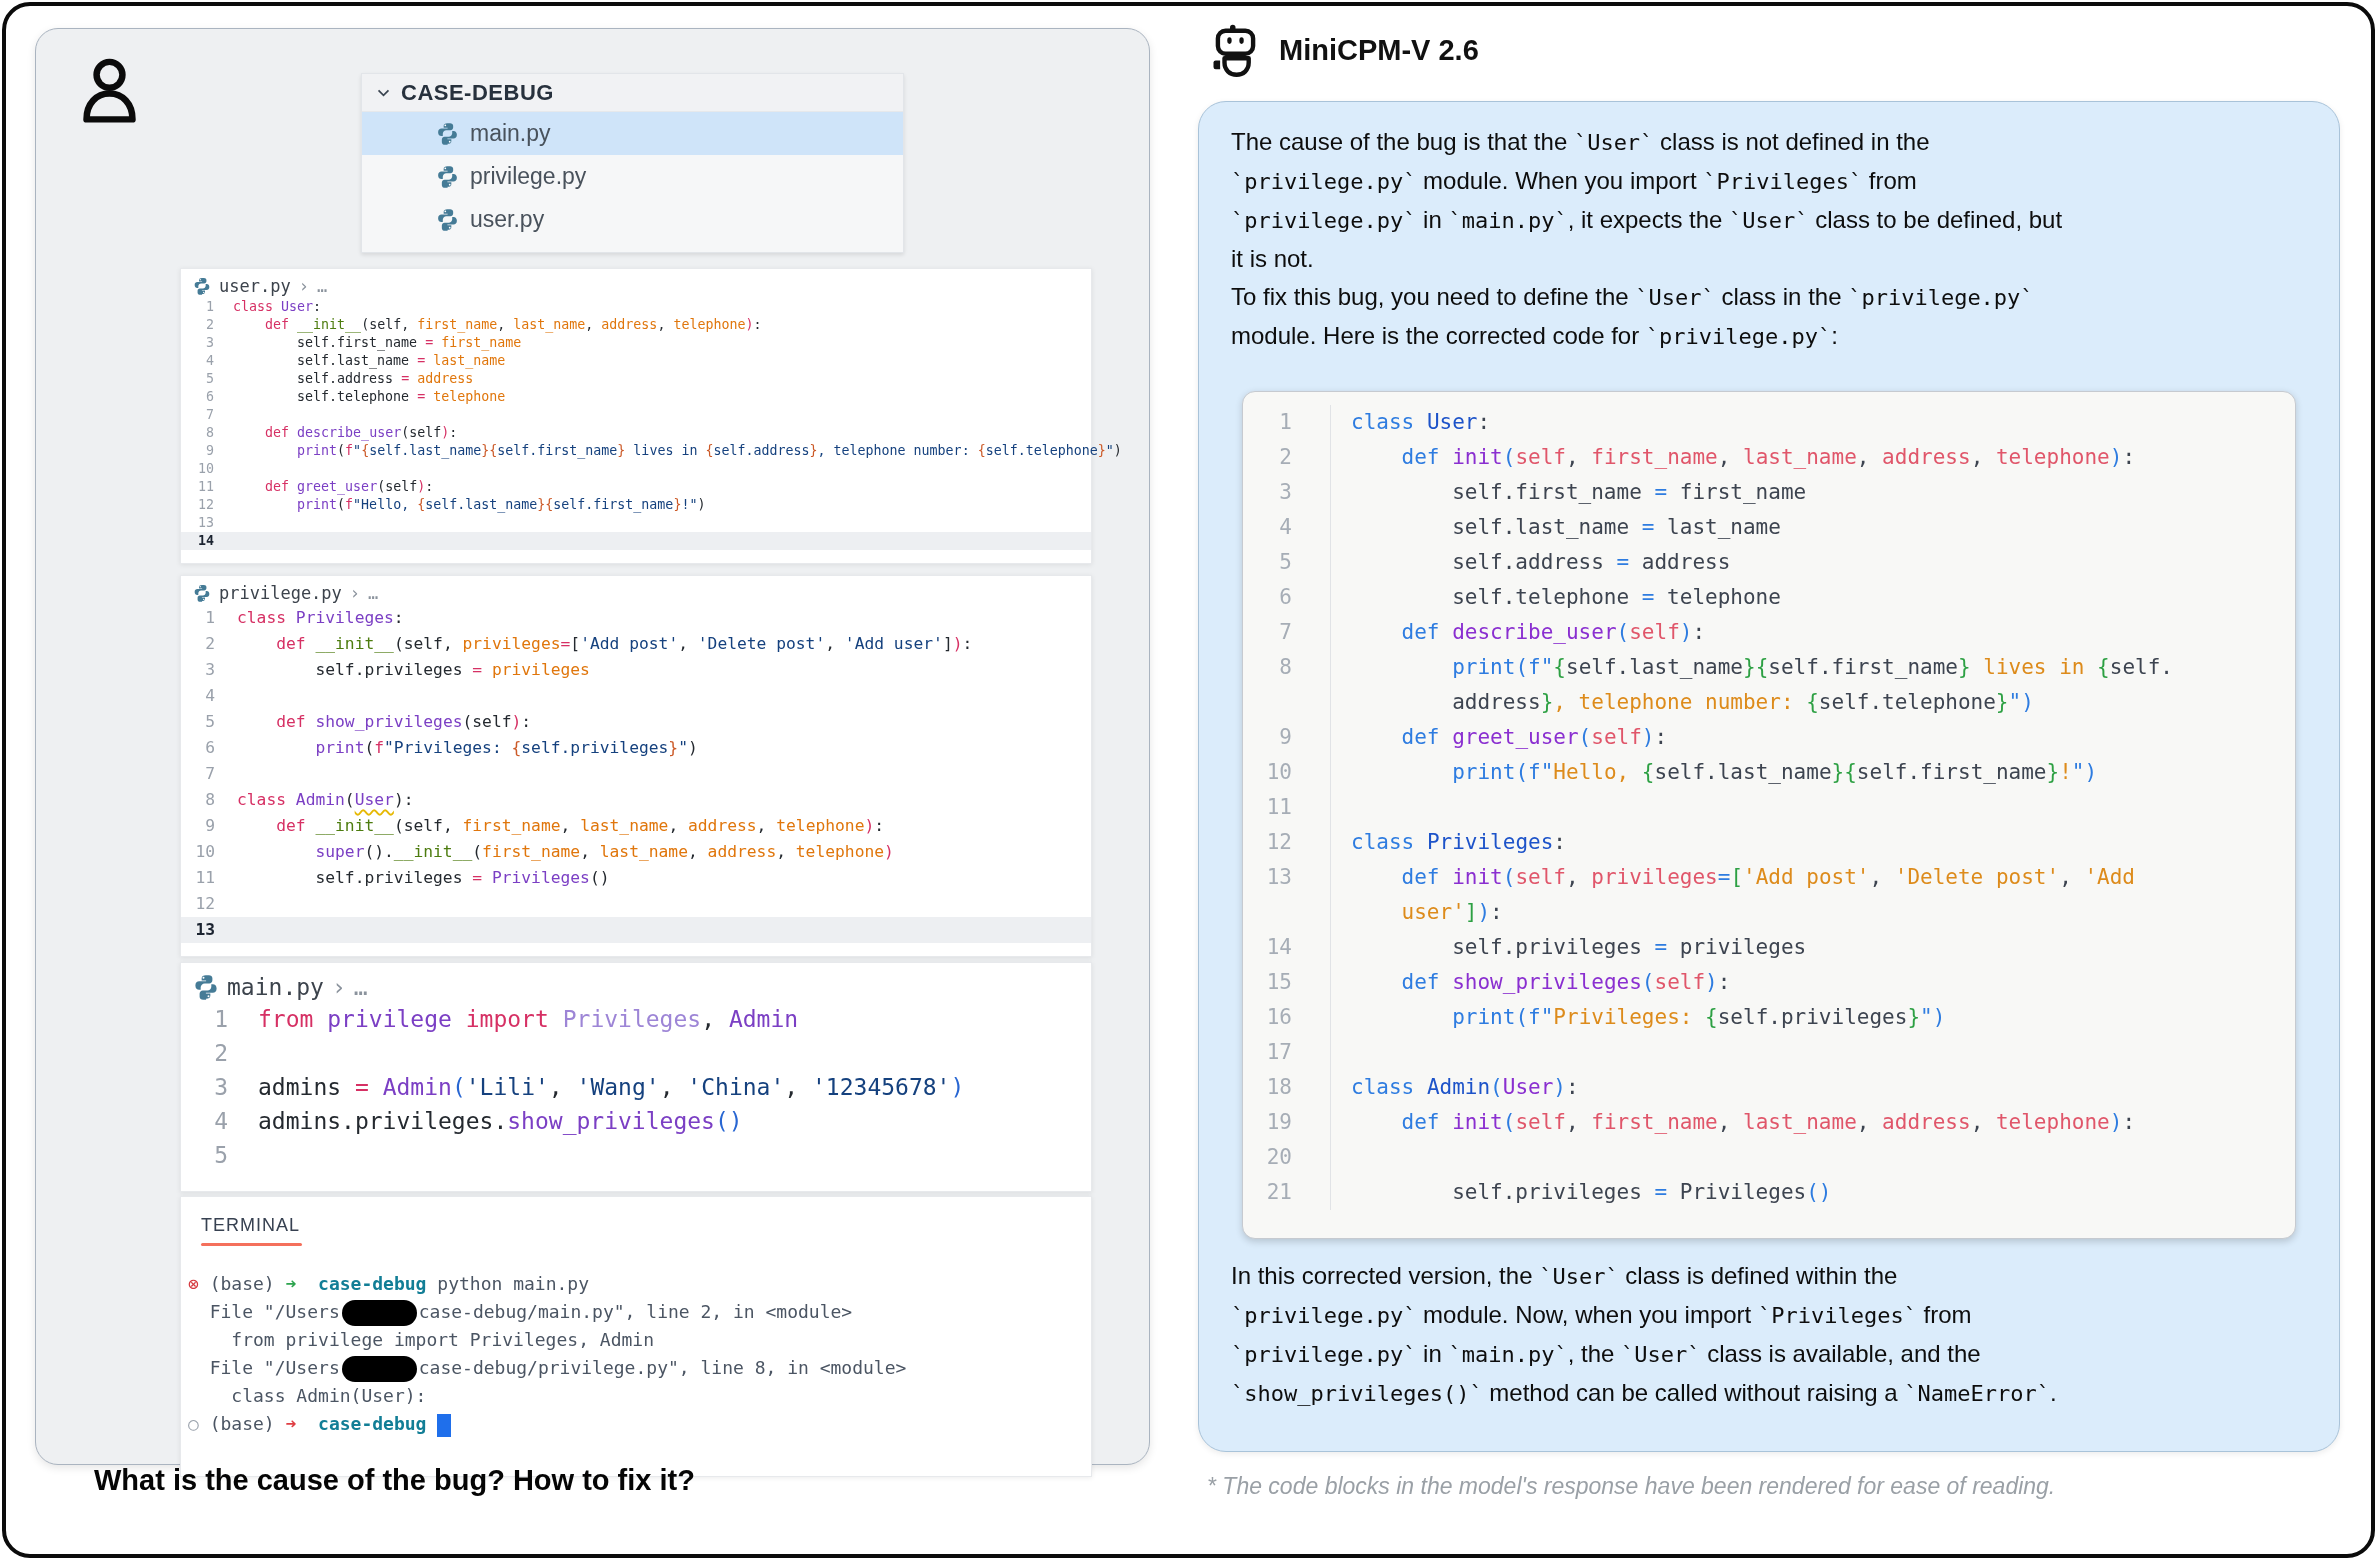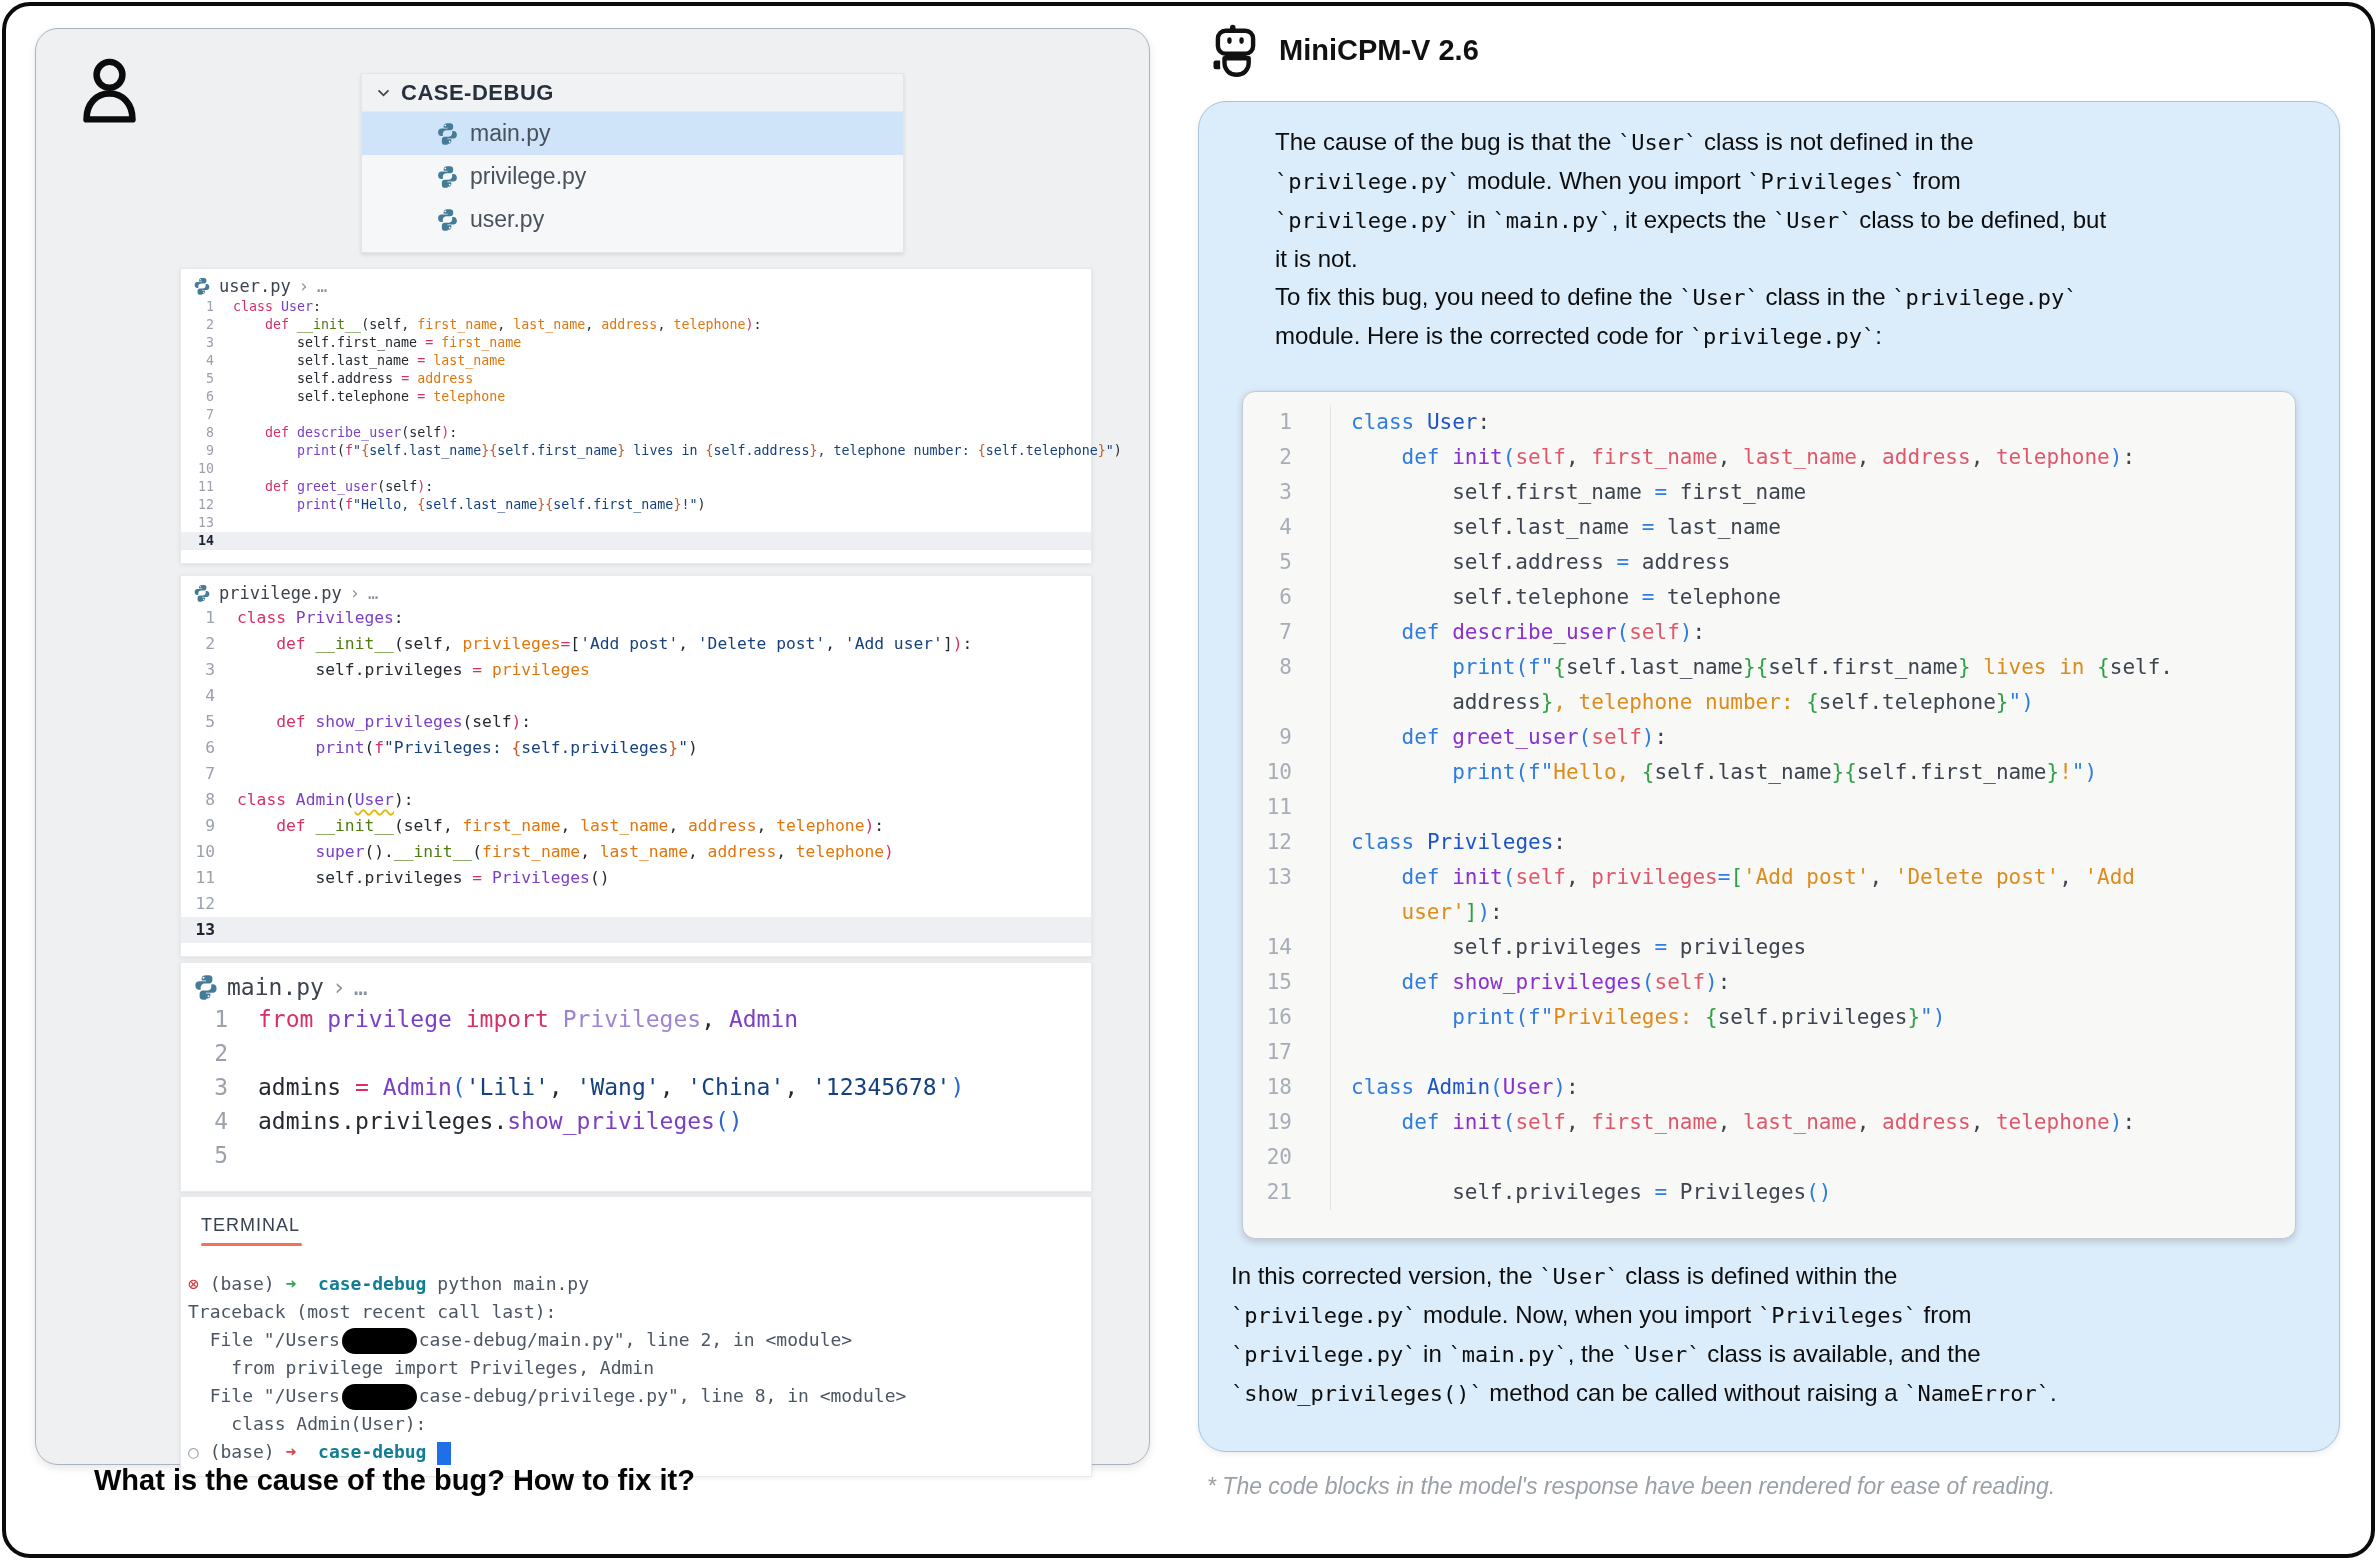--- a/index.html
+++ b/index.html
@@ -56,21 +56,21 @@
 
   .question{position:absolute;left:94px;top:1464px;font-size:29px;font-weight:bold;color:#050505;}
 
   
   .right-head{position:absolute;left:1209px;top:23px;display:flex;align-items:center;gap:17px;text-align:right;}
   .right-head svg{width:53px;height:55px;}
   .model-name{font-size:29px;font-weight:bold;color:#111;}
 
   .bubble{position:absolute;left:1198px;top:101px;width:1140px;height:1349px;background:#dbecfb;border:1.5px solid #a9c3d9;border-radius:28px;box-shadow:0 2px 6px rgba(0,0,0,.08);}
   .para{position:absolute;left:32px;width:1084px;font-size:24px;line-height:38px;color:#0d0d0d;}
-  .para-a{top:21px;margin-left:44px;} .para-b{top:1155px;}
+  .para-a{top:21px;} .para-b{top:1155px;}
   .seg-s{font-family:"Liberation Sans",sans-serif;}
   .seg-m{font-family:"DejaVu Sans Mono",monospace;font-size:22px;}
 
   .code-card{position:absolute;left:43px;top:289px;width:1052px;height:846px;background:#f8f8f6;border:1.5px solid #c6cad0;border-radius:13px;box-shadow:0 2.5px 7px rgba(0,0,0,.16);font-family:"DejaVu Sans Mono",monospace;overflow:hidden;}
   .rrows{padding-top:13px;}
   .rline{display:flex;white-space:pre;font-size:21px;line-height:35px;height:35px;}
   .rline .num{flex:0 0 auto;width:49px;text-align:right;padding-right:38px;color:#a6adb6;}
   .rline .gut{border-left:1.5px solid #e1e3e6;margin-right:20px;}
   .tok-K{color:#2e7ce0;} .tok-C{color:#1d53c9;} .tok-F{color:#8a2fd0;}
   .tok-P{color:#e0566a;} .tok-S{color:#dd8b1b;} .tok-B{color:#2da043;}
@@ -202,21 +202,20 @@
       <div class="code-line"><span class="num">3</span><span><span class="tok-t">admins </span><span class="tok-o">=</span><span class="tok-t"> </span><span class="tok-c">Admin</span><span class="tok-n">(</span><span class="tok-s">'Lili'</span><span class="tok-t">, </span><span class="tok-s">'Wang'</span><span class="tok-t">, </span><span class="tok-s">'China'</span><span class="tok-t">, </span><span class="tok-s">'12345678'</span><span class="tok-n">)</span></span></div>
       <div class="code-line"><span class="num">4</span><span><span class="tok-t">admins.privileges.</span><span class="tok-f">show_privileges</span><span class="tok-n">()</span></span></div>
       <div class="code-line"><span class="num">5</span><span></span></div>
     </div>
 
   <div class="card terminal">
     <div class="term-label">TERMINAL</div>
     <div class="term-underline"></div>
     <div class="term-lines" id="term-lines">
         <div class="term-line"><span class="tok-xi">⊗</span><span class="tok-d"> (base) </span><span class="tok-ga">➜</span><span class="tok-d">  </span><span class="tok-tl">case-debug</span><span class="tok-d"> python main.py</span></div>
-        <div class="term-line"><span class="tok-d">Traceback (most recent call last):</span></div>
         <div class="term-line"><span class="tok-d">  File "/Users</span><span class="tok-box"></span><span class="tok-d">case-debug/main.py", line 2, in &lt;module&gt;</span></div>
         <div class="term-line"><span class="tok-d">    from privilege import Privileges, Admin</span></div>
         <div class="term-line"><span class="tok-d">  File "/Users</span><span class="tok-box"></span><span class="tok-d">case-debug/privilege.py", line 8, in &lt;module&gt;</span></div>
         <div class="term-line"><span class="tok-d">    class Admin(User):</span></div>
         <div class="term-line"><span class="tok-oi">○</span><span class="tok-d"> (base) </span><span class="tok-ra">➜</span><span class="tok-d">  </span><span class="tok-tl">case-debug</span><span class="tok-d"> </span><span class="tok-cur"></span></div>
       </div>
   </div>
 </div>
 
 <svg class="person" viewBox="0 0 48 52">

